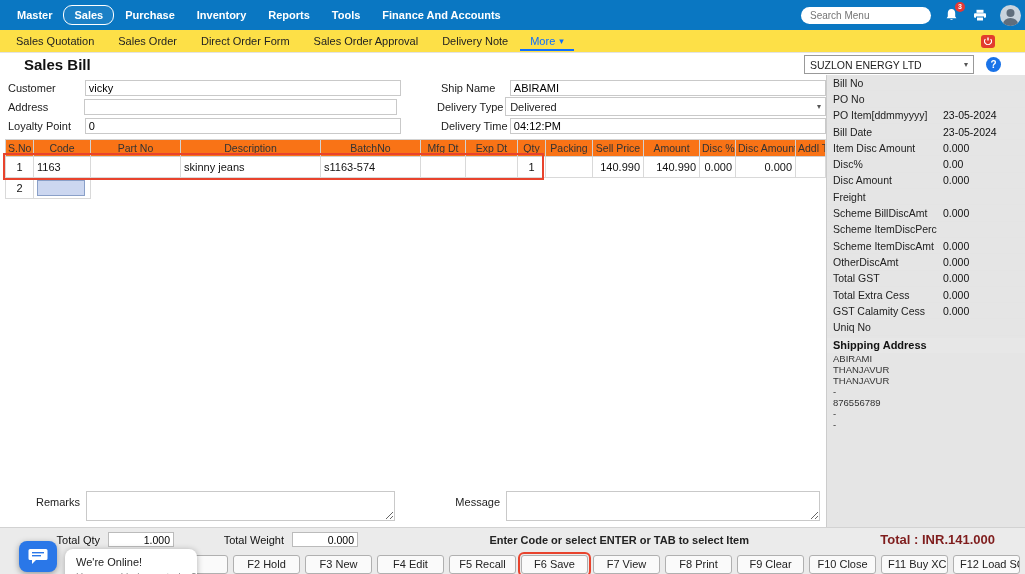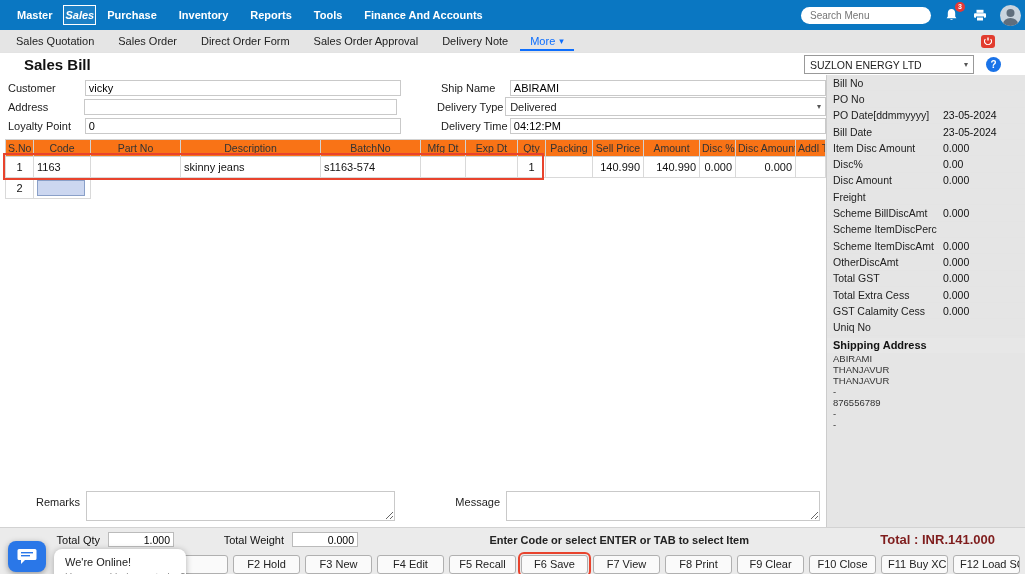--- a/index.html
+++ b/index.html
@@ -2,29 +2,29 @@
 <html><head>
 <meta charset="utf-8">
 <style>
   html,body{margin:0;padding:0;}
   body{font-family:"Liberation Sans",sans-serif;}
   .screen{width:1025px;height:574px;position:relative;overflow:hidden;background:#fff;}
 
   
   .topnav{height:30px;background:#0a77c2;display:flex;align-items:center;padding:0 6px;color:#fff;}
   .nav-item{font-size:11px;font-weight:bold;padding:4px 11px;cursor:pointer;white-space:nowrap;}
-  .nav-item.active{border:1px solid #fff;border-radius:0;padding:3px 1px;background:rgba(255,255,255,0.07);font-style:italic;}
+  .nav-item.active{border:1px solid #fff;border-radius:9px;padding:3px 10px;background:rgba(255,255,255,0.07);}
   .topnav-right{margin-left:auto;display:flex;align-items:center;gap:11px;}
   .search-input{width:112px;height:17px;border:none;border-radius:9px;padding:0 9px;font-size:10px;outline:none;color:#333;}
   .icon-btn{position:relative;display:flex;align-items:center;justify-content:center;width:18px;height:18px;cursor:pointer;}
   .badge{position:absolute;top:-4px;right:-5px;background:#e53935;color:#fff;border-radius:50%;font-size:7px;min-width:10px;height:10px;line-height:10px;text-align:center;font-weight:bold;}
   .avatar{width:21px;height:21px;border-radius:50%;background:#c9d4de;display:flex;align-items:flex-end;justify-content:center;overflow:hidden;margin-right:-2px;}
 
   
-  .subnav{height:22px;background:#e5e5e5;border-bottom:1px solid #e3e3e3;display:flex;align-items:center;padding:0 4px;}
+  .subnav{height:22px;background:#fde047;border-bottom:1px solid #e3e3e3;display:flex;align-items:center;padding:0 4px;}
   .subnav-item{font-size:11px;color:#222;padding:4px 12px;cursor:pointer;white-space:nowrap;}
   .subnav-more{font-size:11px;color:#0d6efd;padding:3px 10px 2px;border-bottom:2px solid #0d6efd;display:flex;align-items:center;gap:4px;cursor:pointer;}
   .subnav-more .caret{font-size:9px;}
   .red-icon{margin-left:auto;margin-right:26px;width:14px;height:13px;background:#e23c2e;border-radius:3px;display:flex;align-items:center;justify-content:center;cursor:pointer;}
 
   
   .title-row{height:21px;display:flex;align-items:center;padding:1px 24px 0;}
   .page-title{font-size:15px;font-weight:bold;color:#111;}
   .title-right{margin-left:auto;display:flex;align-items:center;gap:12px;}
   .company-select{width:158px;height:17px;border:1px solid #999;background:#fff;display:flex;align-items:center;justify-content:space-between;padding:0 5px;font-size:10.5px;color:#222;cursor:pointer;}
@@ -78,21 +78,21 @@
   .sum-label.wt{width:110px;}
   .sum-input{width:58px;height:13px;border:1px solid #bbb;font-size:10.5px;text-align:right;padding:0 3px;margin-left:8px;outline:none;}
   .hint{flex:1;text-align:center;font-size:11px;font-weight:bold;color:#222;}
   .grand-total{font-size:13px;font-weight:bold;color:#7f1d1d;margin-right:30px;white-space:nowrap;}
 
   .fkey-bar{height:26px;background:#ebebeb;display:flex;align-items:center;justify-content:flex-end;gap:5px;padding-right:5px;}
   .fkey{width:67px;height:19px;background:#fafafa;border:1px solid #b0b0b0;border-radius:3px;font-size:11px;color:#222;font-family:"Liberation Sans",sans-serif;cursor:pointer;white-space:nowrap;overflow:hidden;}
   .fkey.annotated{outline:2px solid #e8432d;outline-offset:1px;}
 
   
-  .chat{position:absolute;left:8px;bottom:0;display:flex;gap:8px;z-index:10;align-items:flex-end;}
+  .chat{position:absolute;left:19px;bottom:0;display:flex;gap:8px;z-index:10;align-items:flex-end;}
   .chat-icon{width:38px;height:31px;background:#2a77e8;border-radius:8px;display:flex;align-items:center;justify-content:center;box-shadow:0 2px 6px rgba(0,0,0,0.35);margin-bottom:2px;cursor:pointer;}
   .chat-bubble{background:#fff;border-radius:8px;box-shadow:0 1px 6px rgba(0,0,0,0.3);padding:7px 11px;width:110px;margin-bottom:-16px;}
   .chat-line1{font-size:11px;color:#222;}
   .chat-line2{font-size:10px;color:#8a8a8a;margin-top:4px;white-space:nowrap;}
 </style>
 </head>
 <body>
 
 <div class="screen">
 
@@ -269,21 +269,21 @@
     <div class="right-panel">
       <div class="panel-row">
           <span class="panel-label">Bill No</span>
           <span class="panel-value"></span>
         </div>
       <div class="panel-row">
           <span class="panel-label">PO No</span>
           <span class="panel-value"></span>
         </div>
       <div class="panel-row">
-          <span class="panel-label">PO Date[ddmmyyyy]</span>
+          <span class="panel-label">PO Item[ddmmyyyy]</span>
           <span class="panel-value">23-05-2024</span>
         </div>
       <div class="panel-row">
           <span class="panel-label">Bill Date</span>
           <span class="panel-value">23-05-2024</span>
         </div>
       <div class="panel-row">
           <span class="panel-label">Item Disc Amount</span>
           <span class="panel-value">0.000</span>
         </div>

